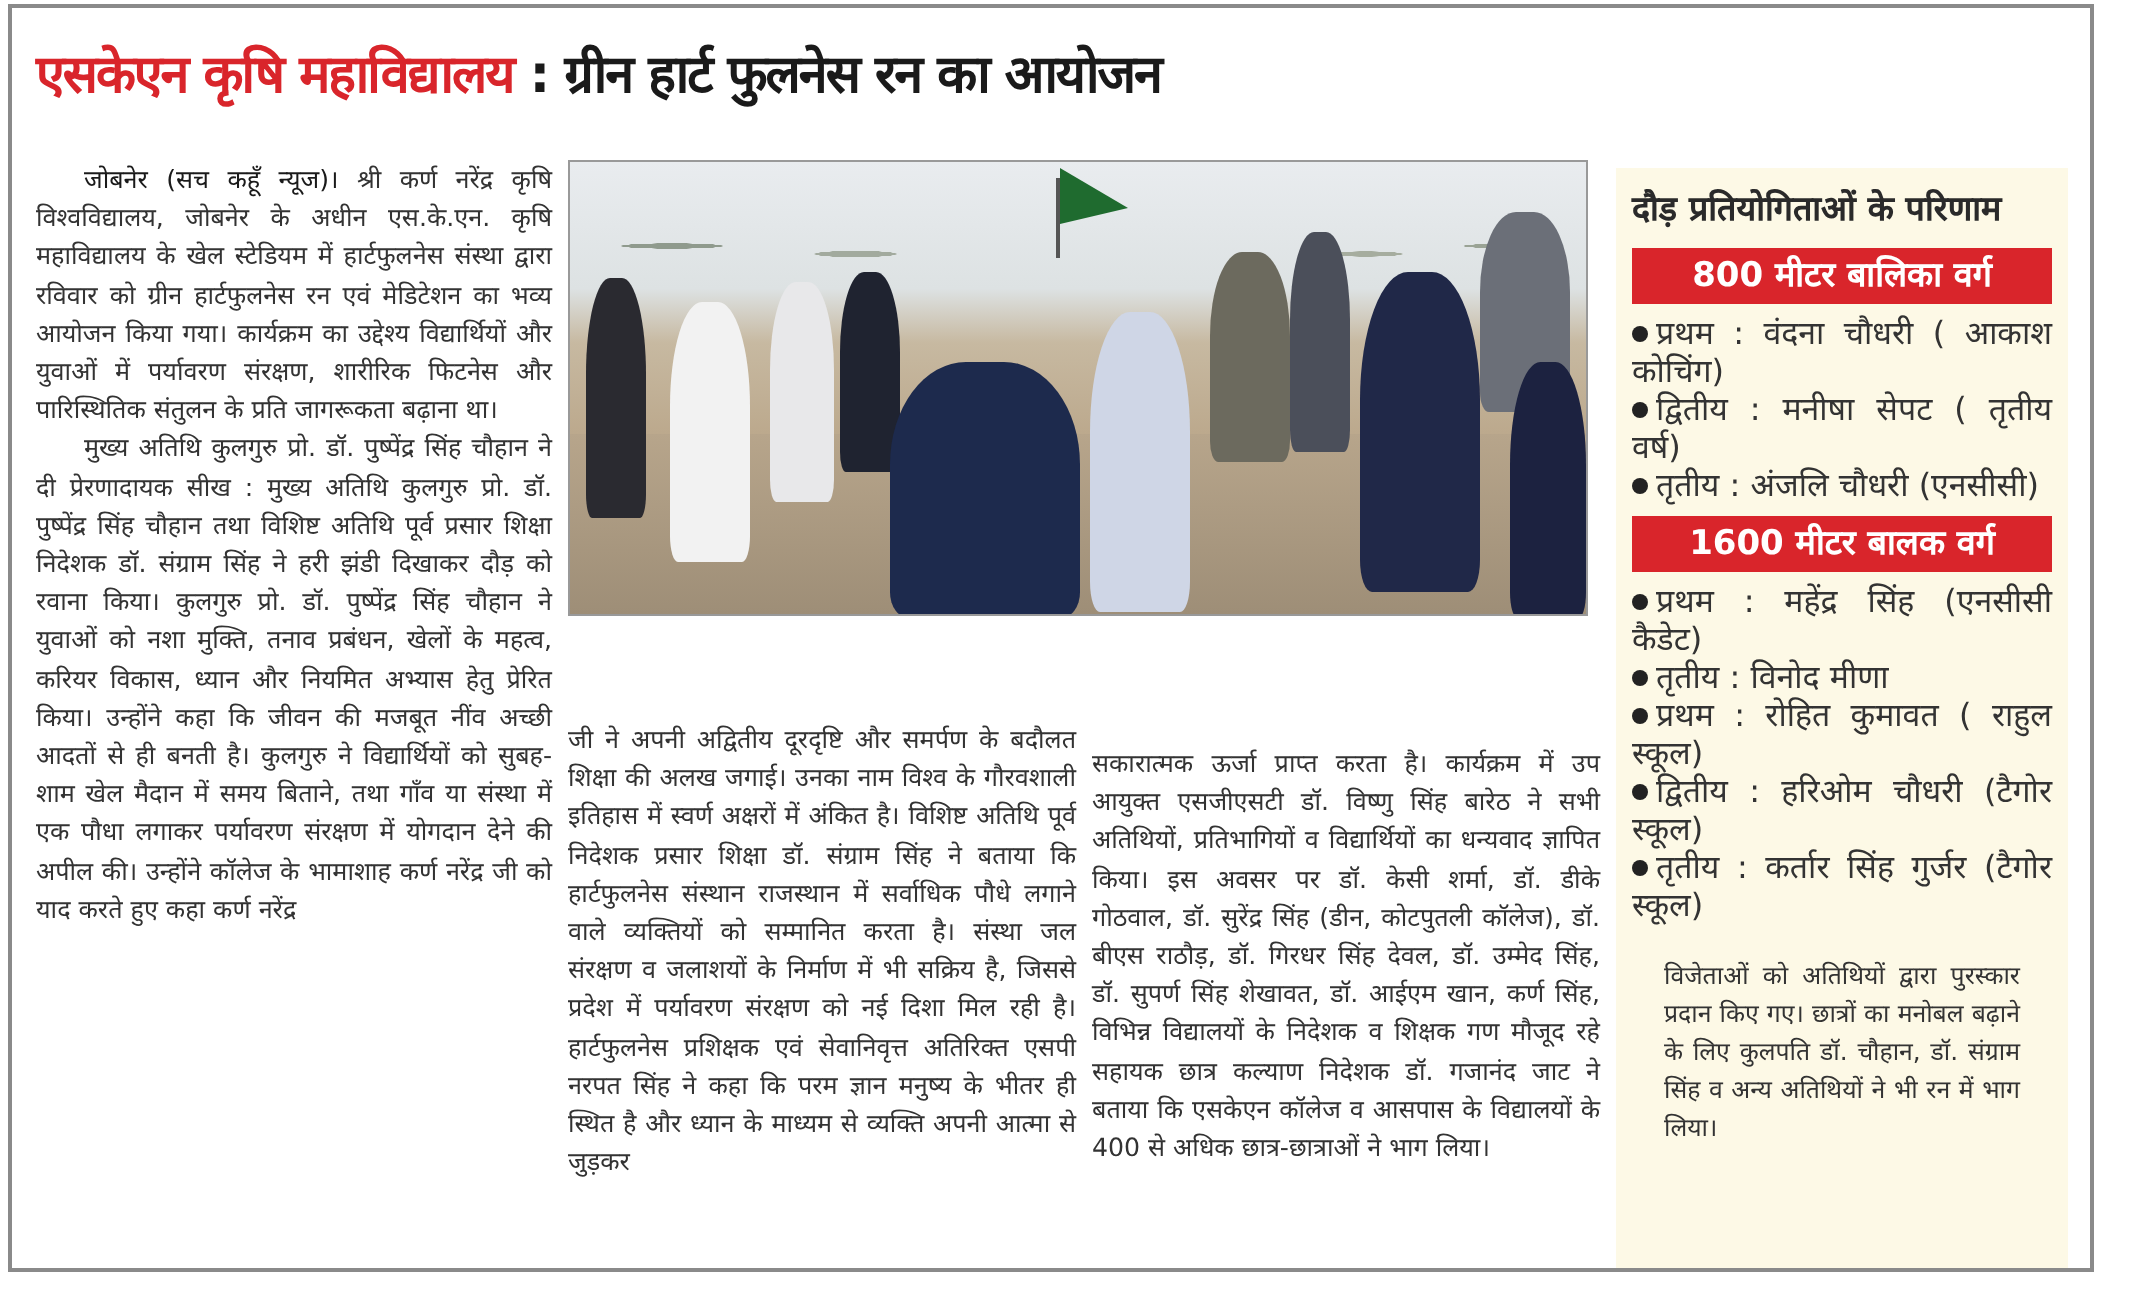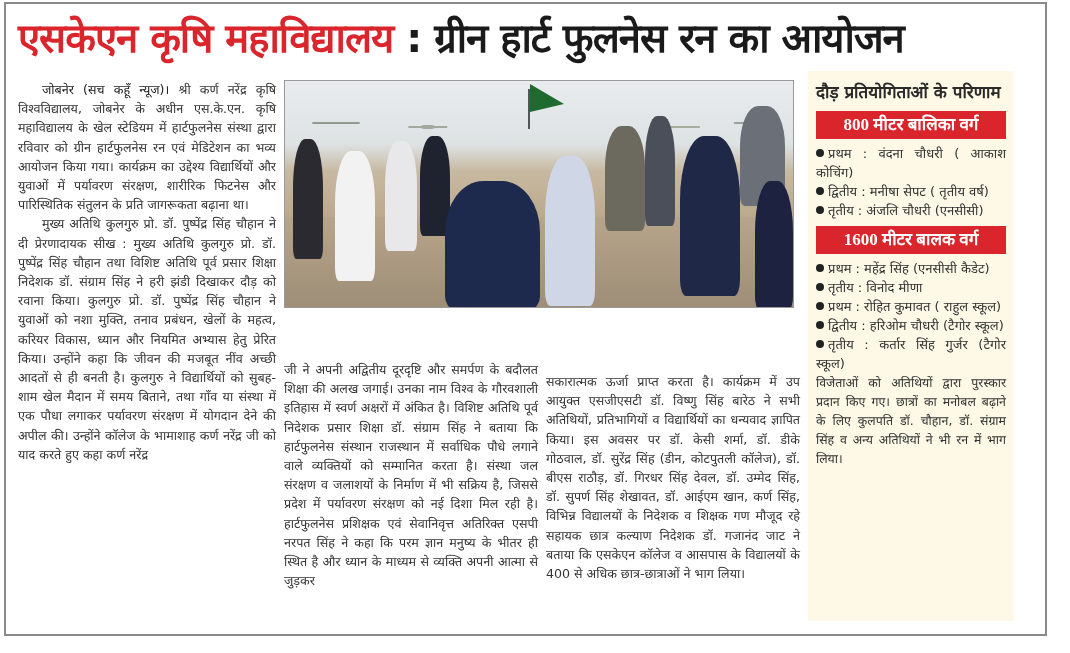--- a/index.html
+++ b/index.html
@@ -1,40 +1,40 @@
 <!DOCTYPE html>
 <html><head>
 <meta charset="utf-8">
 <style>
   html,body{margin:0;padding:0;background:#ffffff;}
   body{width:1070px;height:653px;position:relative;overflow:hidden;font-family:"DejaVu Sans","Liberation Sans",sans-serif;color:#2b2b2b;}
   .frame{position:absolute;left:4px;top:2px;width:1043px;height:634px;border:2px solid #8a8a8a;box-sizing:border-box;background:#fff;}
-  .headline{position:absolute;left:18px;top:12px;height:52px;white-space:nowrap;font-family:"DejaVu Sans",sans-serif;font-weight:bold;font-size:40px;line-height:52px;letter-spacing:-1px;}
+  .headline{position:absolute;left:18px;top:12px;height:52px;white-space:nowrap;font-family:"DejaVu Sans",sans-serif;font-weight:bold;font-size:26px;line-height:52px;letter-spacing:-1px;}
   .headline .red{color:#d9252b;}
   .headline .black{color:#1a1a1a;}
   .col{position:absolute;font-family:"DejaVu Sans",sans-serif;font-size:12.6px;line-height:19.2px;color:#333;text-align:justify;}
   .col p{margin:0;text-indent:24px;}
   .col p.noindent{text-indent:0;margin-top:44px;}
   .col1{left:18px;top:80px;width:258px;}
   .col2{left:284px;top:316px;width:254px;}
   .col3{left:546px;top:328px;width:254px;}
   .dateline{font-weight:normal;color:#1a1a1a;}
   .photo{position:absolute;left:284px;top:80px;width:510px;height:228px;border:1px solid #999;box-sizing:border-box;overflow:hidden;background:linear-gradient(180deg,#e9ecef 0%,#dde2e3 28%,#c7b9a1 40%,#bca98d 60%,#a89880 100%);}
   .photo .track{position:absolute;left:0;right:0;bottom:0;height:90px;background:linear-gradient(180deg,#b7a58b,#9e8e77);}
   .photo .trees{position:absolute;left:0;top:18px;width:510px;height:40px;background:radial-gradient(ellipse at 10% 60%,#8f9a8d 0,#8f9a8d 25px,transparent 26px),radial-gradient(ellipse at 28% 70%,#a2aa9e 0,#a2aa9e 20px,transparent 21px),radial-gradient(ellipse at 78% 70%,#a6ad9f 0,#a6ad9f 18px,transparent 19px),radial-gradient(ellipse at 92% 60%,#9aa395 0,#9aa395 22px,transparent 23px);}
   .photo .flagpole{position:absolute;left:243px;top:8px;width:2px;height:40px;background:#555;}
   .photo .flag{position:absolute;left:245px;top:6px;width:0;height:0;border-top:14px solid transparent;border-bottom:14px solid transparent;border-left:34px solid #1f6b2f;transform:skewY(10deg);}
   .runner{position:absolute;border-radius:40% 40% 10% 10%;}
-  .sidebar{position:absolute;left:808px;top:71px;width:206px;height:550px;background:#fdf9e6;padding:8px 8px 0 8px;box-sizing:border-box;font-family:"DejaVu Sans",sans-serif;}
+  .sidebar{position:absolute;left:808px;top:84px;width:226px;height:550px;background:#fdf9e6;padding:8px 8px 0 8px;box-sizing:border-box;font-family:"DejaVu Sans",sans-serif;}
   .sb-title{font-size:17px;font-weight:bold;color:#2a2a2a;line-height:26px;margin:0 0 4px 0;white-space:nowrap;}
-  .sb-banner{background:#d9252b;color:#fff;font-weight:bold;font-size:17px;line-height:28px;height:28px;text-align:center;margin:6px 0 5px 0;white-space:nowrap;font-family:Liberation Serif, serif;}
+  .sb-banner{background:#d9252b;color:#fff;font-weight:bold;font-size:17px;line-height:28px;height:28px;text-align:center;margin:6px 0 5px 0;white-space:nowrap;}
   .sb-list{list-style:none;margin:0;padding:0;}
-  .sb-item{font-size:13px;line-height:19px;color:#333;text-align:justify;}
+  .sb-item{font-size:16px;line-height:19px;color:#333;text-align:justify;}
   .sb-item .bullet{display:inline-block;width:8px;height:8px;border-radius:50%;background:#222;margin-right:4px;vertical-align:1px;}
-  .sb-note{font-size:12.4px;line-height:19px;color:#333;text-align:justify;margin:0;}
+  .sb-note{font-size:12.4px;line-height:19px;color:#333;text-align:justify;margin:16px;}
 </style>
 </head>
 <body>
 
 <div class="frame">
 </div>
 
 <div class="headline">
   <span class="red">एसकेएन कृषि महाविद्यालय</span><span class="black"> : </span><span class="black">ग्रीन हार्ट फुलनेस रन का आयोजन</span>
 </div>

